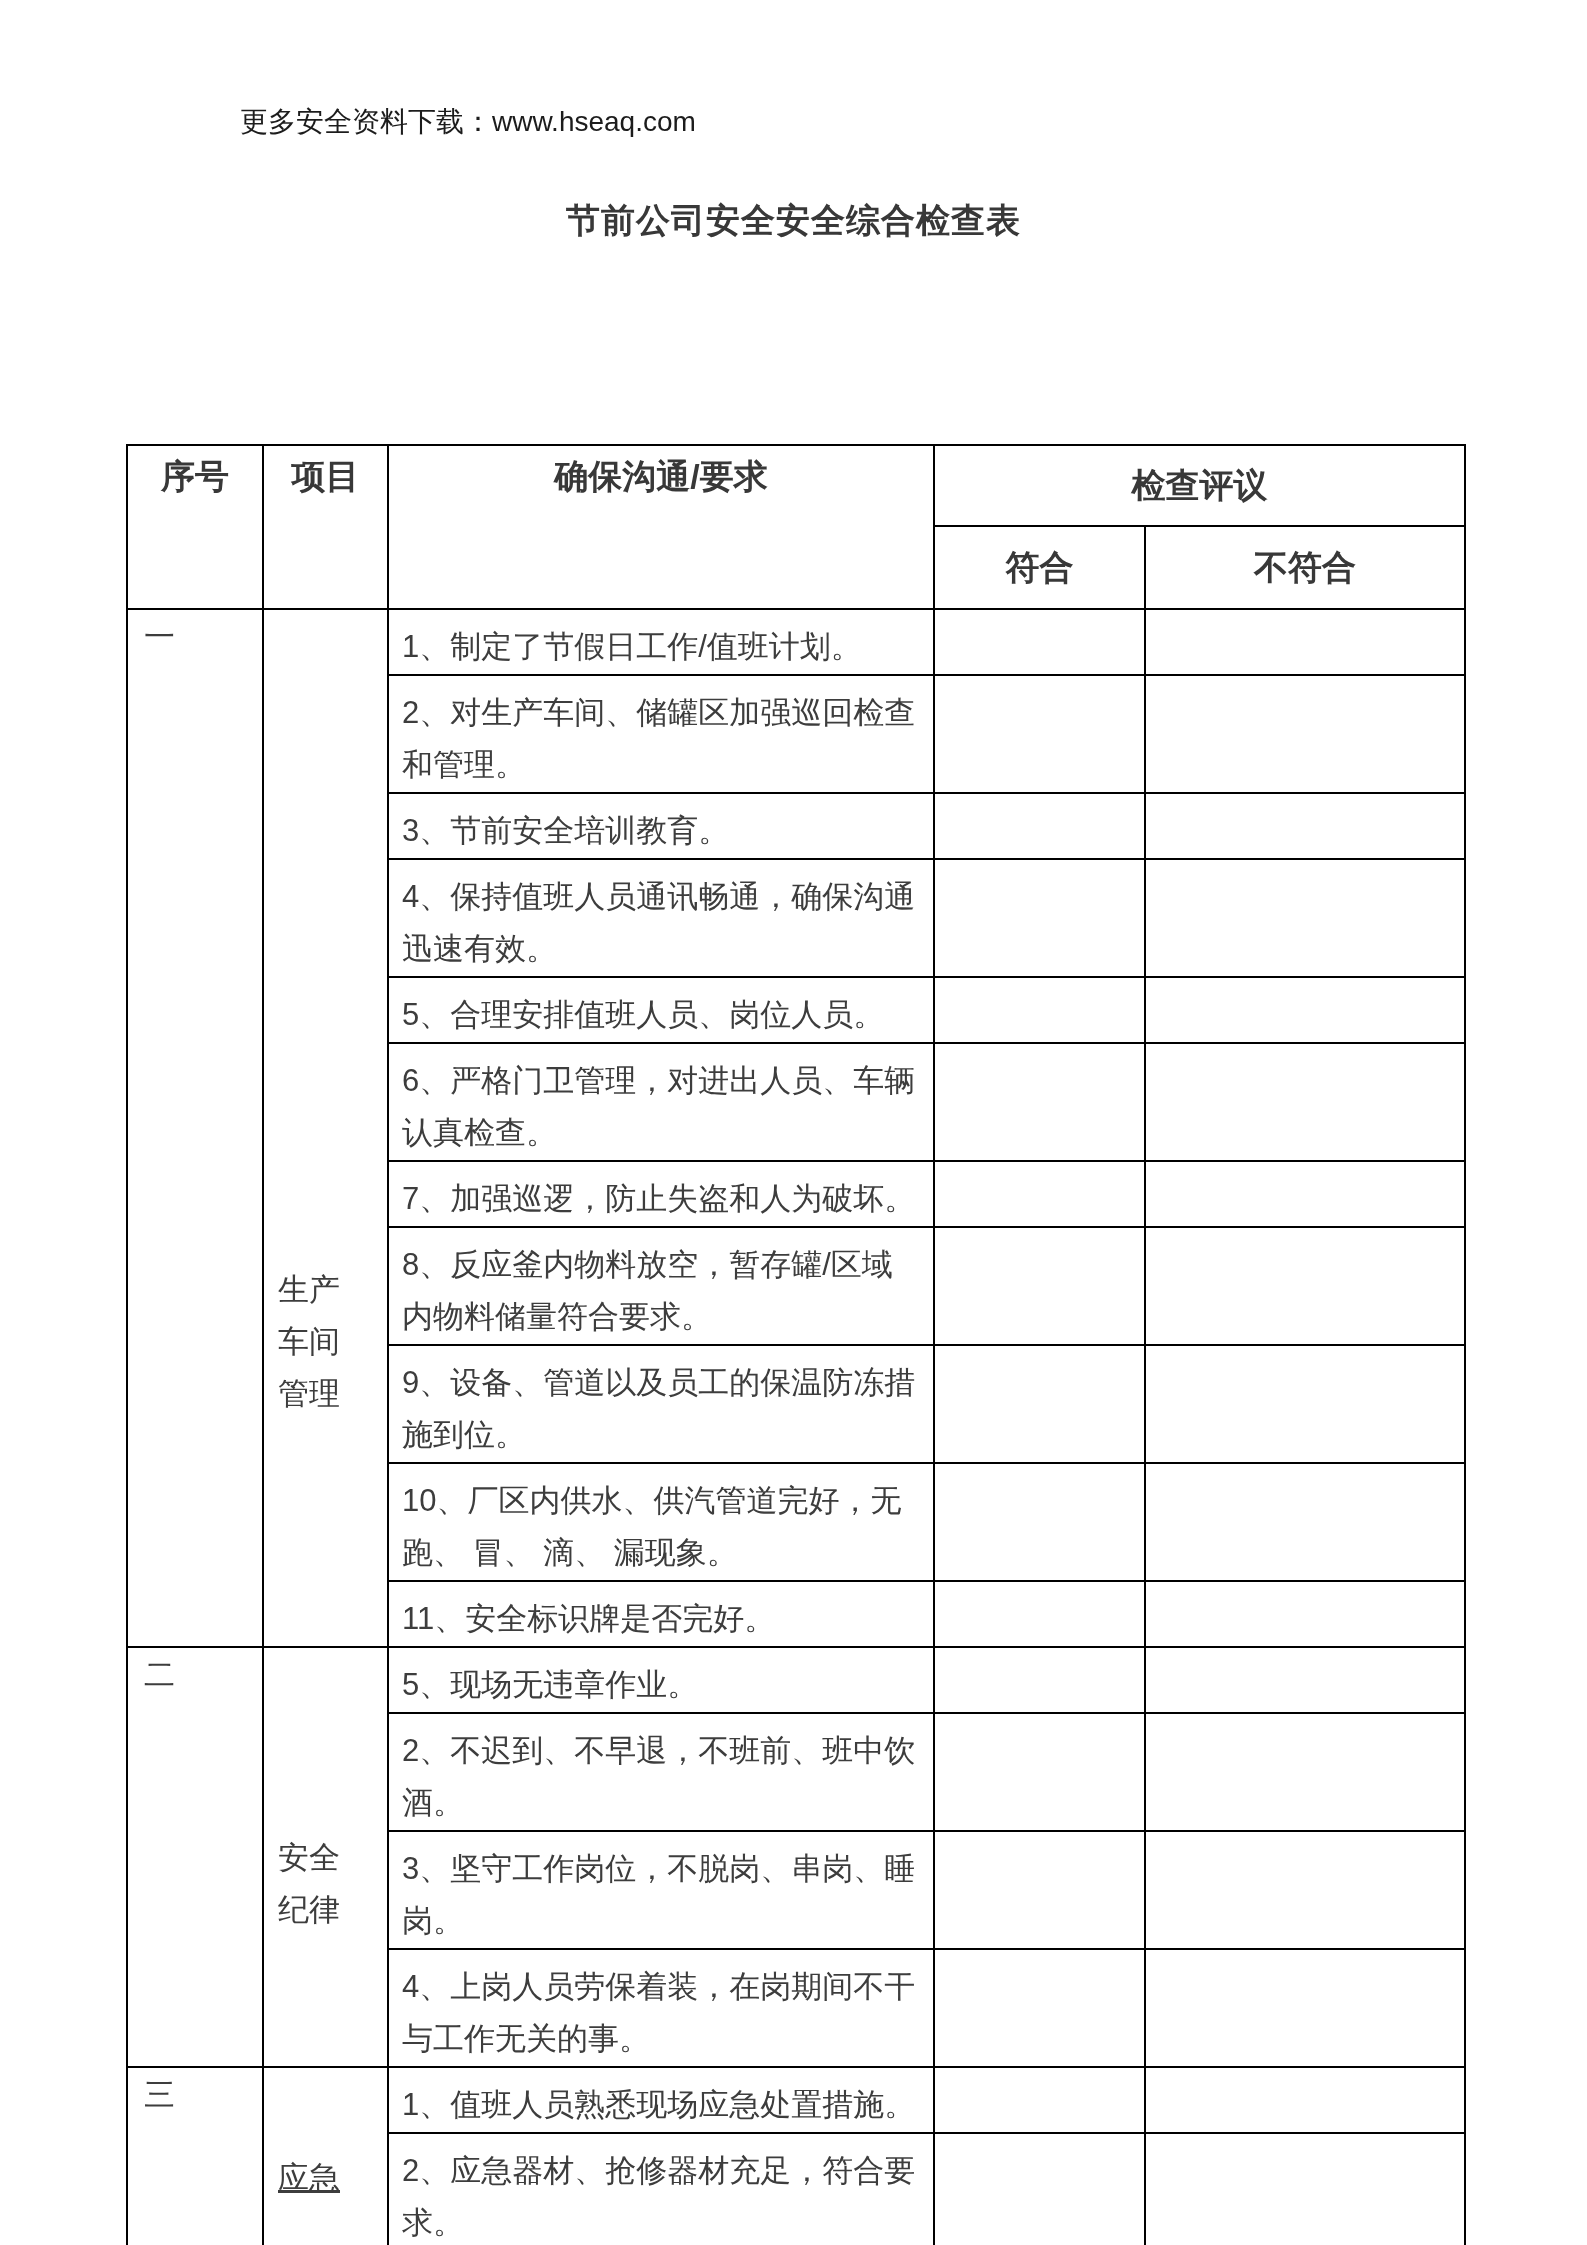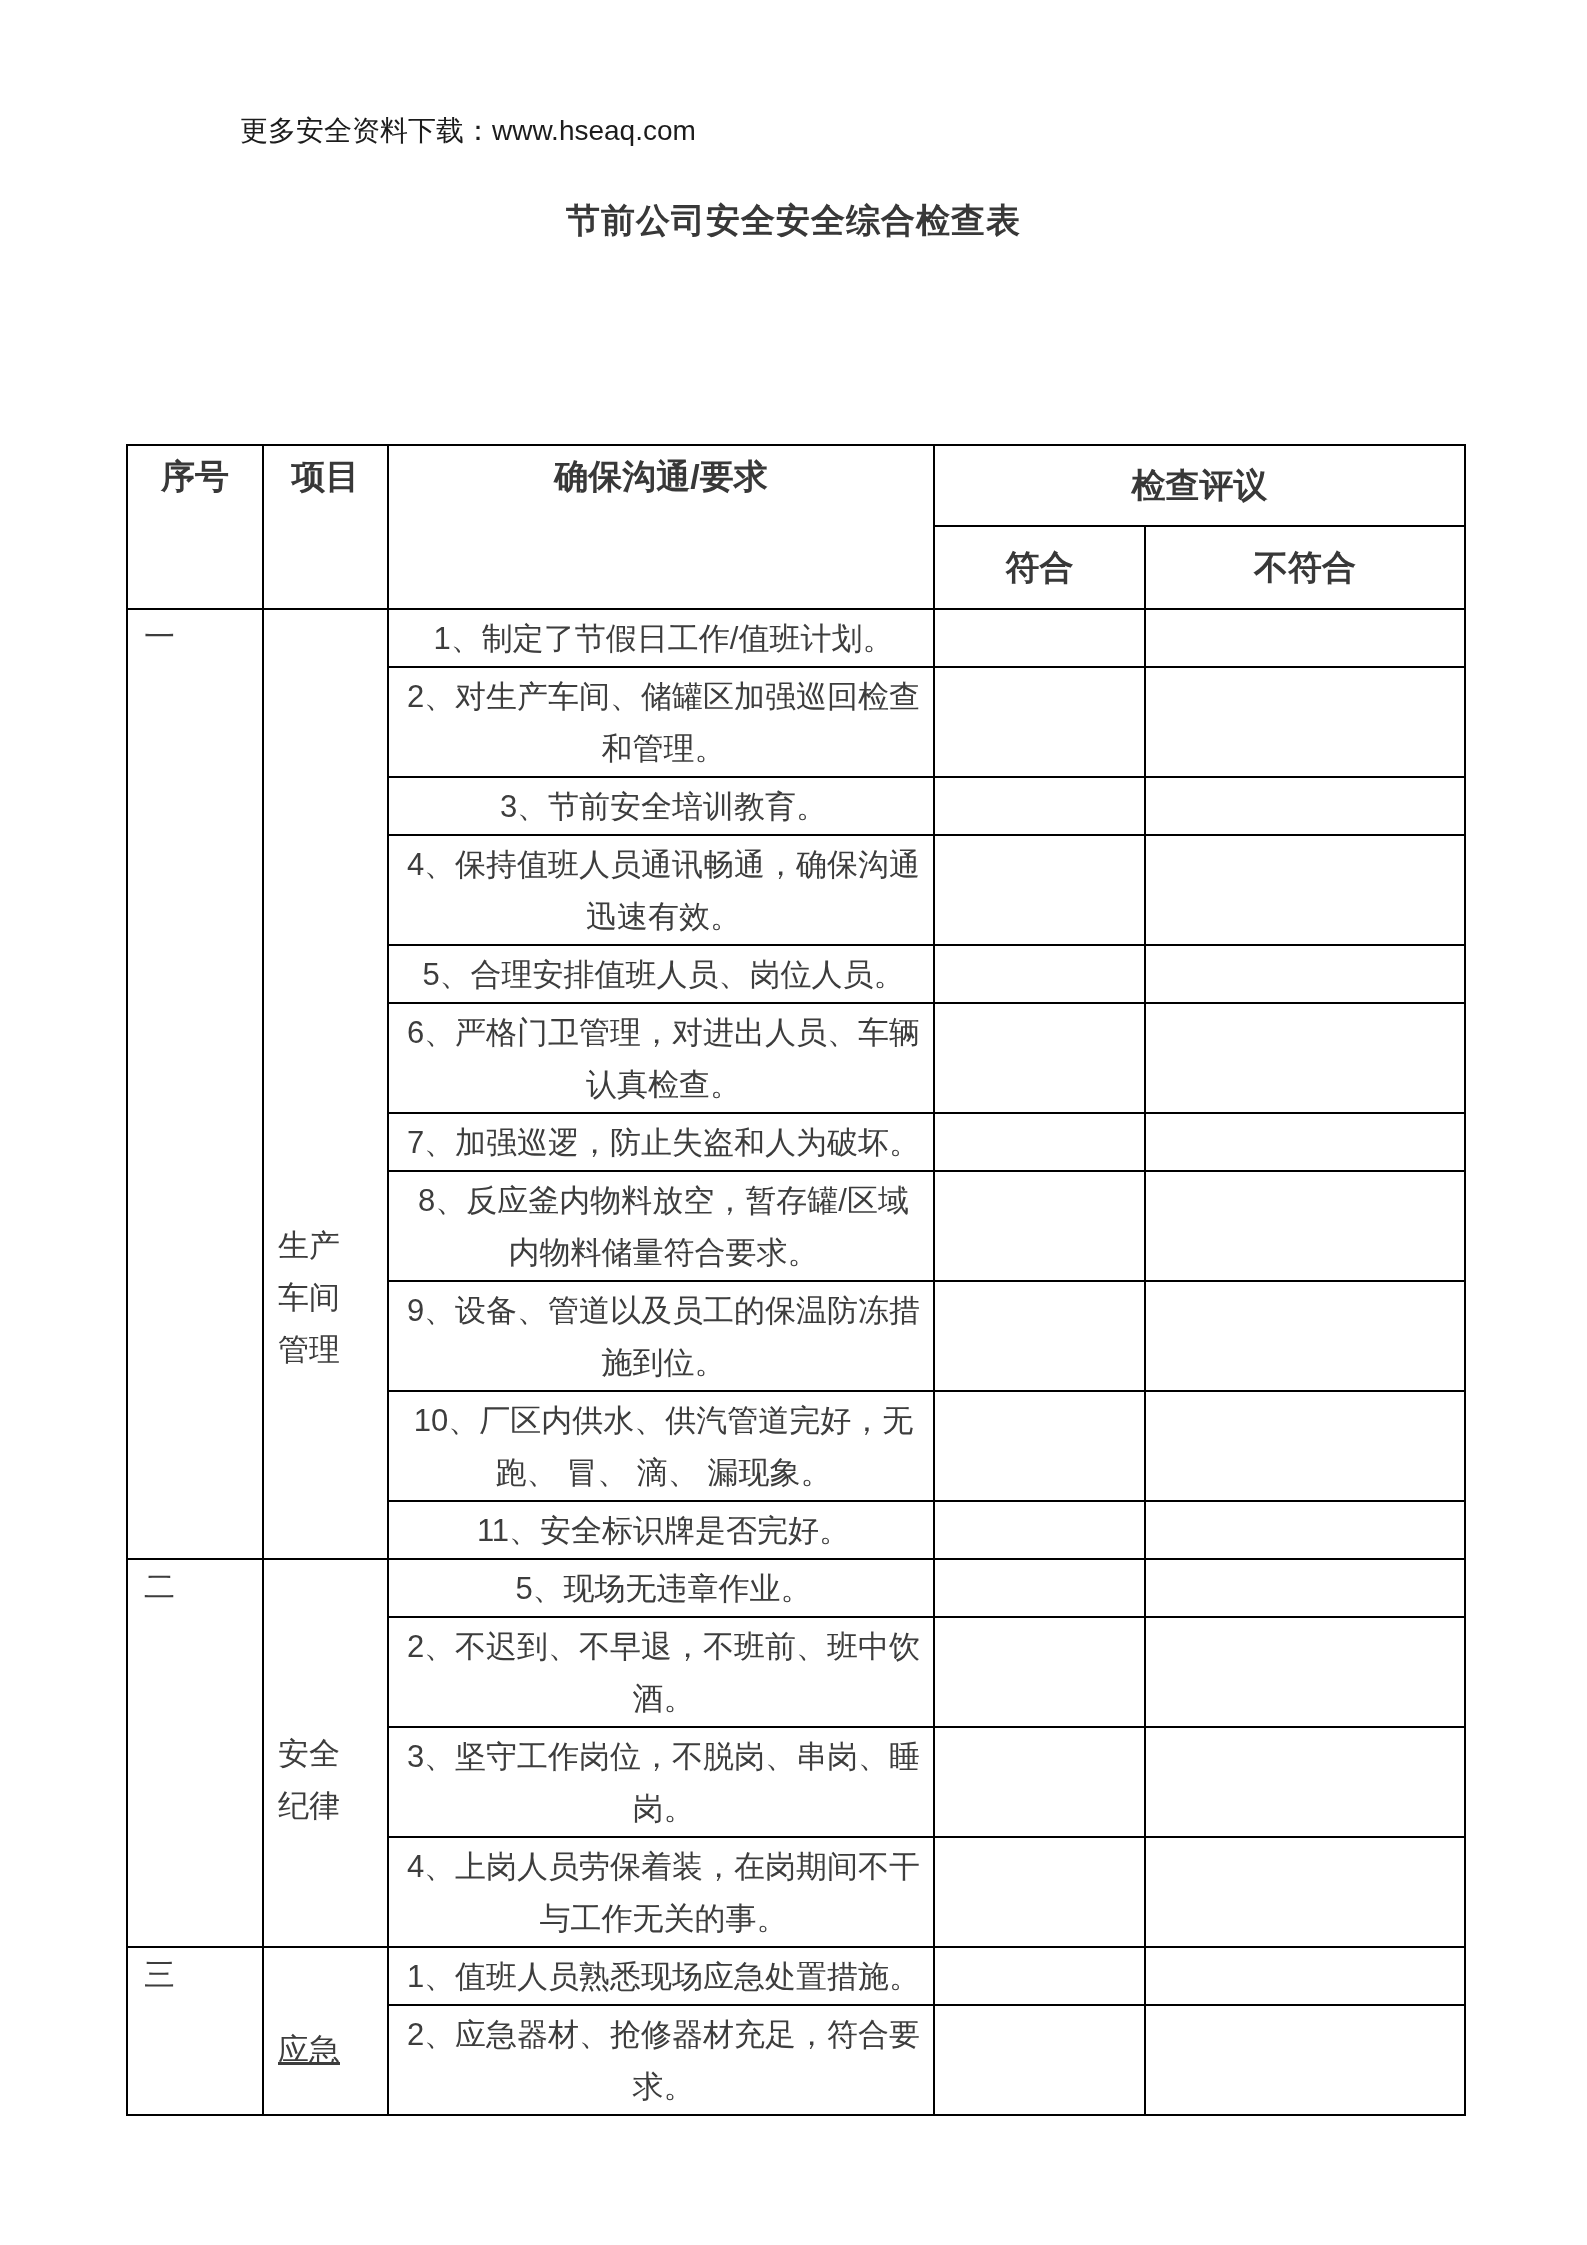--- a/index.html
+++ b/index.html
@@ -12,21 +12,21 @@
     width: 1587px;
     height: 2245px;
     background: #ffffff;
     font-family: "Liberation Sans", "DejaVu Sans", sans-serif;
     color: #3d3d3d;
     overflow: hidden;
   }
   .header-link {
     position: absolute;
     left: 240px;
-    top: 113px;
+    top: 104px;
     font-size: 28px;
     line-height: 36px;
     color: #1c1c1c;
     cursor: pointer;
     white-space: nowrap;
   }
   .title {
     position: absolute;
     top: 198px;
     left: 0;
@@ -84,22 +84,22 @@
   }
   .project-label {
     white-space: pre-line;
     line-height: 52px;
   }
   .project-offset-0 { transform: translateY(212px); }
   .project-offset-1 { transform: translateY(25px); }
   .project-offset-2 { transform: translateY(17px); text-decoration: underline; }
   .content-cell {
     vertical-align: middle;
-    text-align: center;
-    padding: 3px 8px 1px 13px;
+    text-align: left;
+    padding: 11px 8px 1px 13px;
     line-height: 52px;
     white-space: pre-line;
   }
   .review-cell {
     vertical-align: middle;
     text-align: center;
     line-height: 52px;
     padding: 1px 4px;
   }
 </style>

